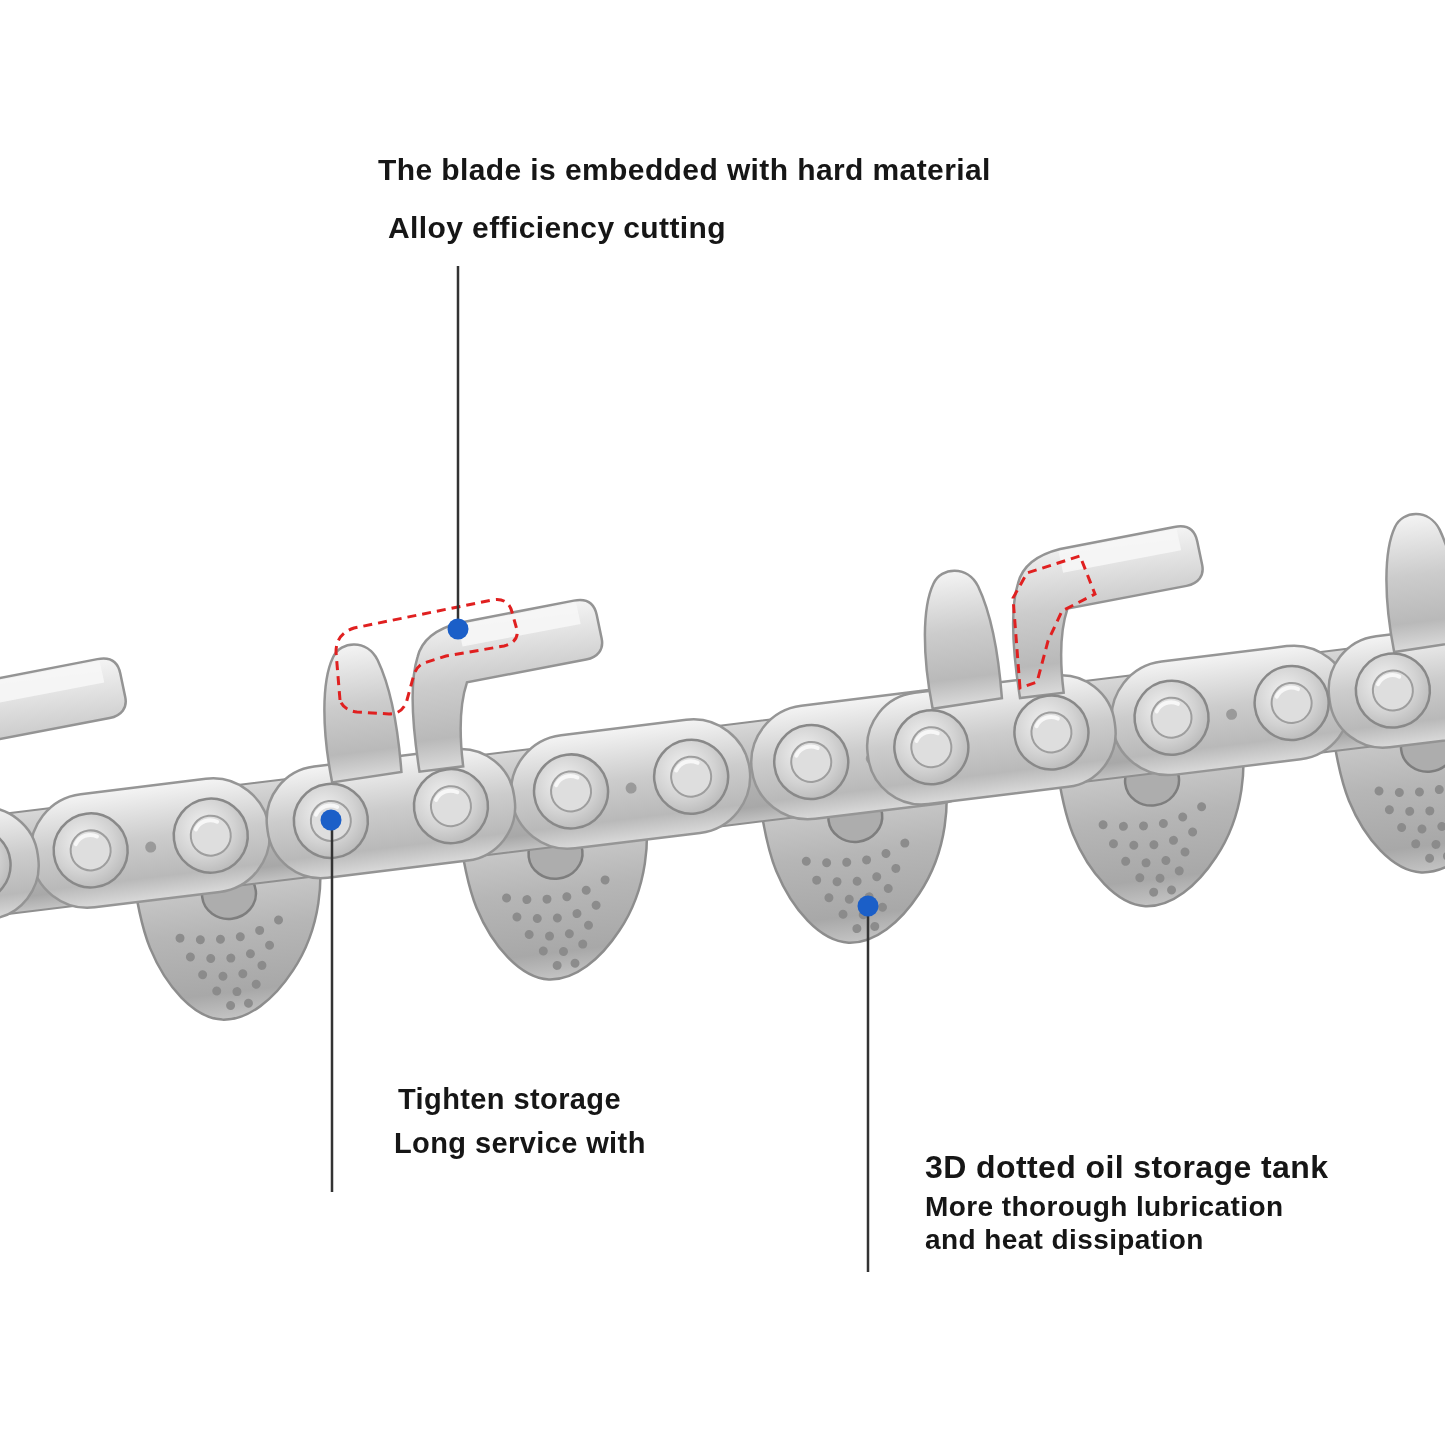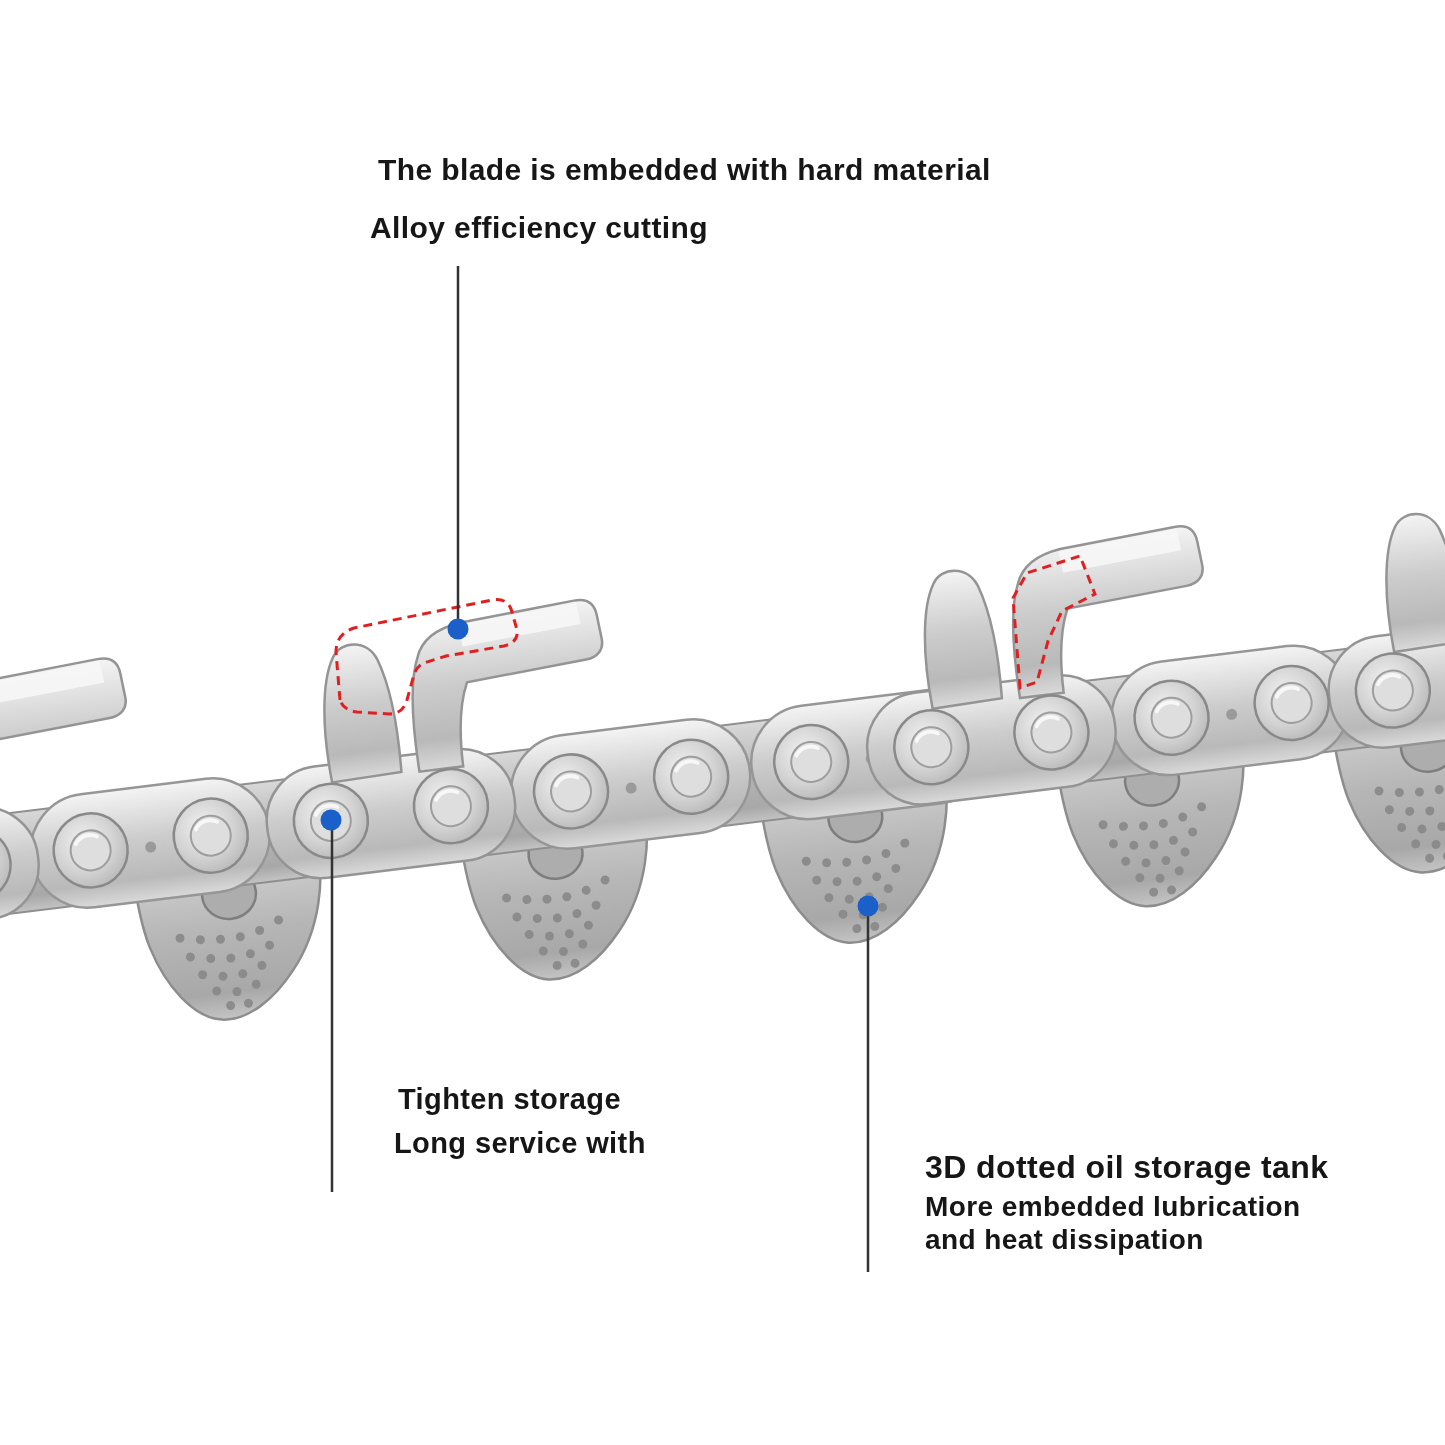--- a/index.html
+++ b/index.html
@@ -27,21 +27,21 @@
     color: #161616;
     font-weight: 600;
     letter-spacing: 0.4px;
     line-height: 1.2;
     white-space: nowrap;
   }
   .note.wrap {
     white-space: normal;
   }
   .blade-l1 { left: 378px; top: 152px; font-size: 30px; }
-  .blade-l2 { left: 370px; top: 210px; font-size: 30px; }
+  .blade-l2 { left: 388px; top: 210px; font-size: 30px; }
   .riv-l1   { left: 398px; top: 1082px; font-size: 29px; }
   .riv-l2   { left: 394px; top: 1126px; font-size: 29px; }
   .oil-l1   { left: 925px; top: 1148px; font-size: 32px; }
   .oil-l2   { left: 925px; top: 1190px; font-size: 28px; width: 400px; line-height: 1.18; }
 </style>
 </head>
 <body>
 
 <div class="stage">
 
@@ -176,15 +176,15 @@
     <circle cx="868" cy="906" r="10.5" fill="#1b5fc8"></circle>
   </svg>
 
   <div class="note blade-l1">The blade is embedded with hard material</div>
   <div class="note blade-l2">Alloy efficiency cutting</div>
 
   <div class="note riv-l1">Tighten storage</div>
   <div class="note riv-l2">Long service with</div>
 
   <div class="note oil-l1">3D dotted oil storage tank</div>
-  <div class="note wrap oil-l2">More embedded lubrication and heat dissipation</div>
+  <div class="note wrap oil-l2">More thorough lubrication and heat dissipation</div>
 
 </div>
 
 </body></html>

